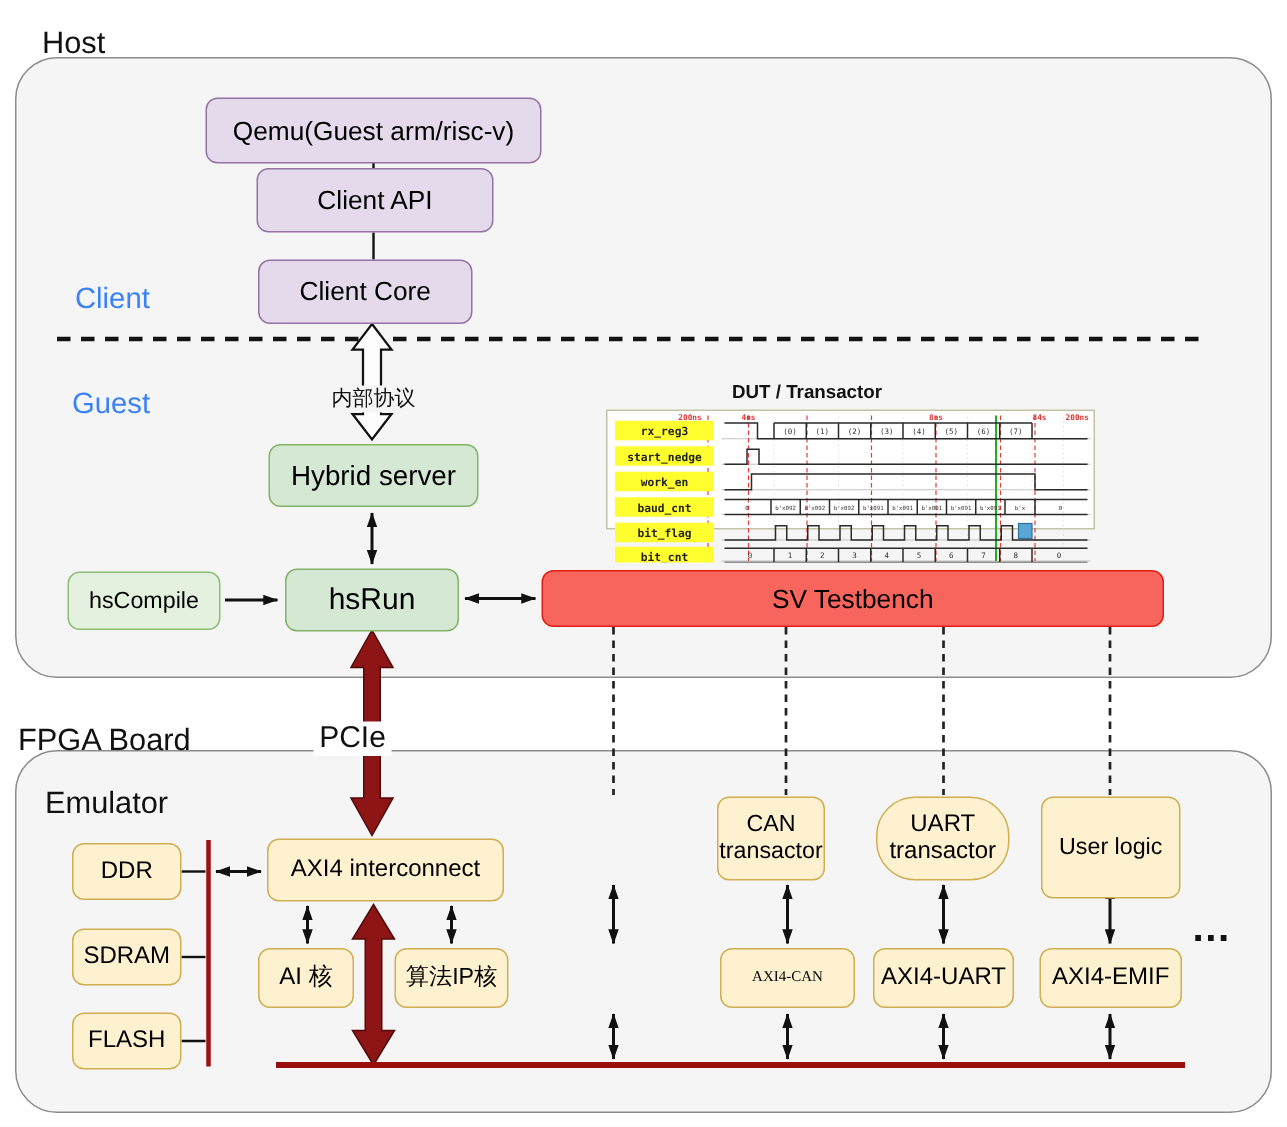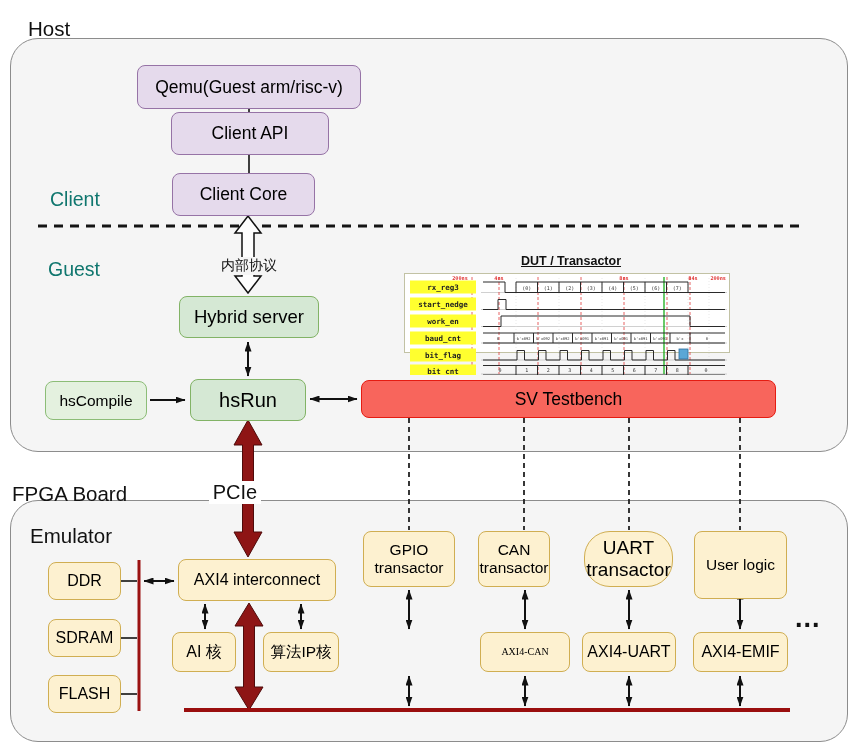--- a/index.html
+++ b/index.html
@@ -8,21 +8,21 @@
   .container{position:absolute;background:#f5f5f5;border:1px solid #8c8c8c;border-radius:28px;z-index:0;}
   svg.overlay{position:absolute;left:0;top:0;z-index:1;pointer-events:none;}
   .box{position:absolute;display:flex;align-items:center;justify-content:center;text-align:center;
        border-radius:8px;border:1px solid #888;box-sizing:border-box;z-index:2;color:#000;line-height:1.15;}
   .purple{background:#e5daec;border-color:#9673a6;}
   .green{background:#d5e8d4;border-color:#82b366;}
   .green-light{background:#e4f1df;border-color:#8cbd77;}
   .yellow{background:#fdf1d0;border-color:#d0ae52;}
   .redbox{background:#f8655c;border-color:#e51c12;}
   .lbl{position:absolute;z-index:2;white-space:nowrap;margin-top:12px;}
-  .lbl-green{color:#0f766e;text-align:right;}
+  .lbl-green{color:#3b82f6;text-align:right;}
   .wave-panel{position:absolute;left:404px;top:273px;width:326px;height:80px;background:#fff;
               border:1px solid #c2c2a4;z-index:2;box-sizing:border-box;}
   .mono{font-family:"DejaVu Sans Mono",monospace;}
 </style>
 </head>
 <body>
 
 <div id="canvas">
 
   <div class="container" style="left:10px;top:38px;width:836px;height:412px;"></div>
@@ -101,21 +101,21 @@
   <div class="box green-light" style="left:45px;top:381px;width:102px;height:39px;font-size:15.5px;">
     <span>hsCompile</span>
     </div>
   <div class="box green" style="left:190px;top:379px;width:116px;height:42px;font-size:20px;">
     <span>hsRun</span>
     </div>
   <div class="box redbox" style="left:361px;top:380px;width:415px;height:38px;font-size:17.5px;">
     <span>SV Testbench</span>
     </div>
 
-  <div class="lbl" style="left:469px;top:242px;width:204px;text-align:center;font-size:12.5px;font-weight:bold;text-decoration:underline;">DUT / Transactor</div>
+  <div class="lbl" style="left:488px;top:242px;width:204px;font-size:12.5px;font-weight:bold;">DUT / Transactor</div>
   <div class="lbl" style="left:464px;top:257px;width:204px;text-align:center;font-size:12.5px;font-weight:bold;color:#e8150d;">wave</div>
 
   <div class="wave-panel">
     <svg width="324" height="101" viewBox="0 0 324 101" class="mono">
 
       <g stroke="#c4c4c4" stroke-width="0.8">
         <line x1="76" y1="18.5" x2="322" y2="18.5"></line>
           <line x1="76" y1="35.5" x2="322" y2="35.5"></line>
         <line x1="76" y1="52.5" x2="322" y2="52.5"></line>
           <line x1="76" y1="69" x2="322" y2="69"></line>
@@ -231,27 +231,24 @@
   <div class="box yellow" style="left:178px;top:559px;width:158px;height:42px;font-size:16px;">
     <span>AXI4 interconnect</span>
     </div>
   <div class="box yellow" style="left:172px;top:632px;width:64px;height:40px;font-size:16px;">
     <span>AI 核</span>
     </div>
   <div class="box yellow" style="left:263px;top:632px;width:76px;height:40px;font-size:15.5px;">
     <span>算法IP核</span>
     </div>
 
-  <div class="box yellow" style="left:363px;top:531px;width:92px;height:56px;font-size:15.5px;padding:0 8px;">
-    <span>GPIO transactor</span>
-    </div>
   <div class="box yellow" style="left:478px;top:531px;width:72px;height:56px;font-size:15.5px;padding:0 8px;">
     <span>CAN transactor</span>
     </div>
-  <div class="box yellow" style="left:584px;top:531px;width:89px;height:56px;font-size:19px;padding:0 6px;border-radius:26px;">
+  <div class="box yellow" style="left:584px;top:531px;width:89px;height:56px;font-size:16px;padding:0 6px;border-radius:26px;">
     <span>UART transactor</span>
     </div>
   <div class="box yellow" style="left:694px;top:531px;width:93px;height:68px;font-size:15.5px;padding:0 8px;">
     <span>User logic</span>
     </div>
 
   <div class="box yellow" style="left:480px;top:632px;width:90px;height:40px;font-size:10px;font-family:Liberation Serif, serif;">
     <span>AXI4-CAN</span>
     </div>
   <div class="box yellow" style="left:582px;top:632px;width:94px;height:40px;font-size:16px;">

